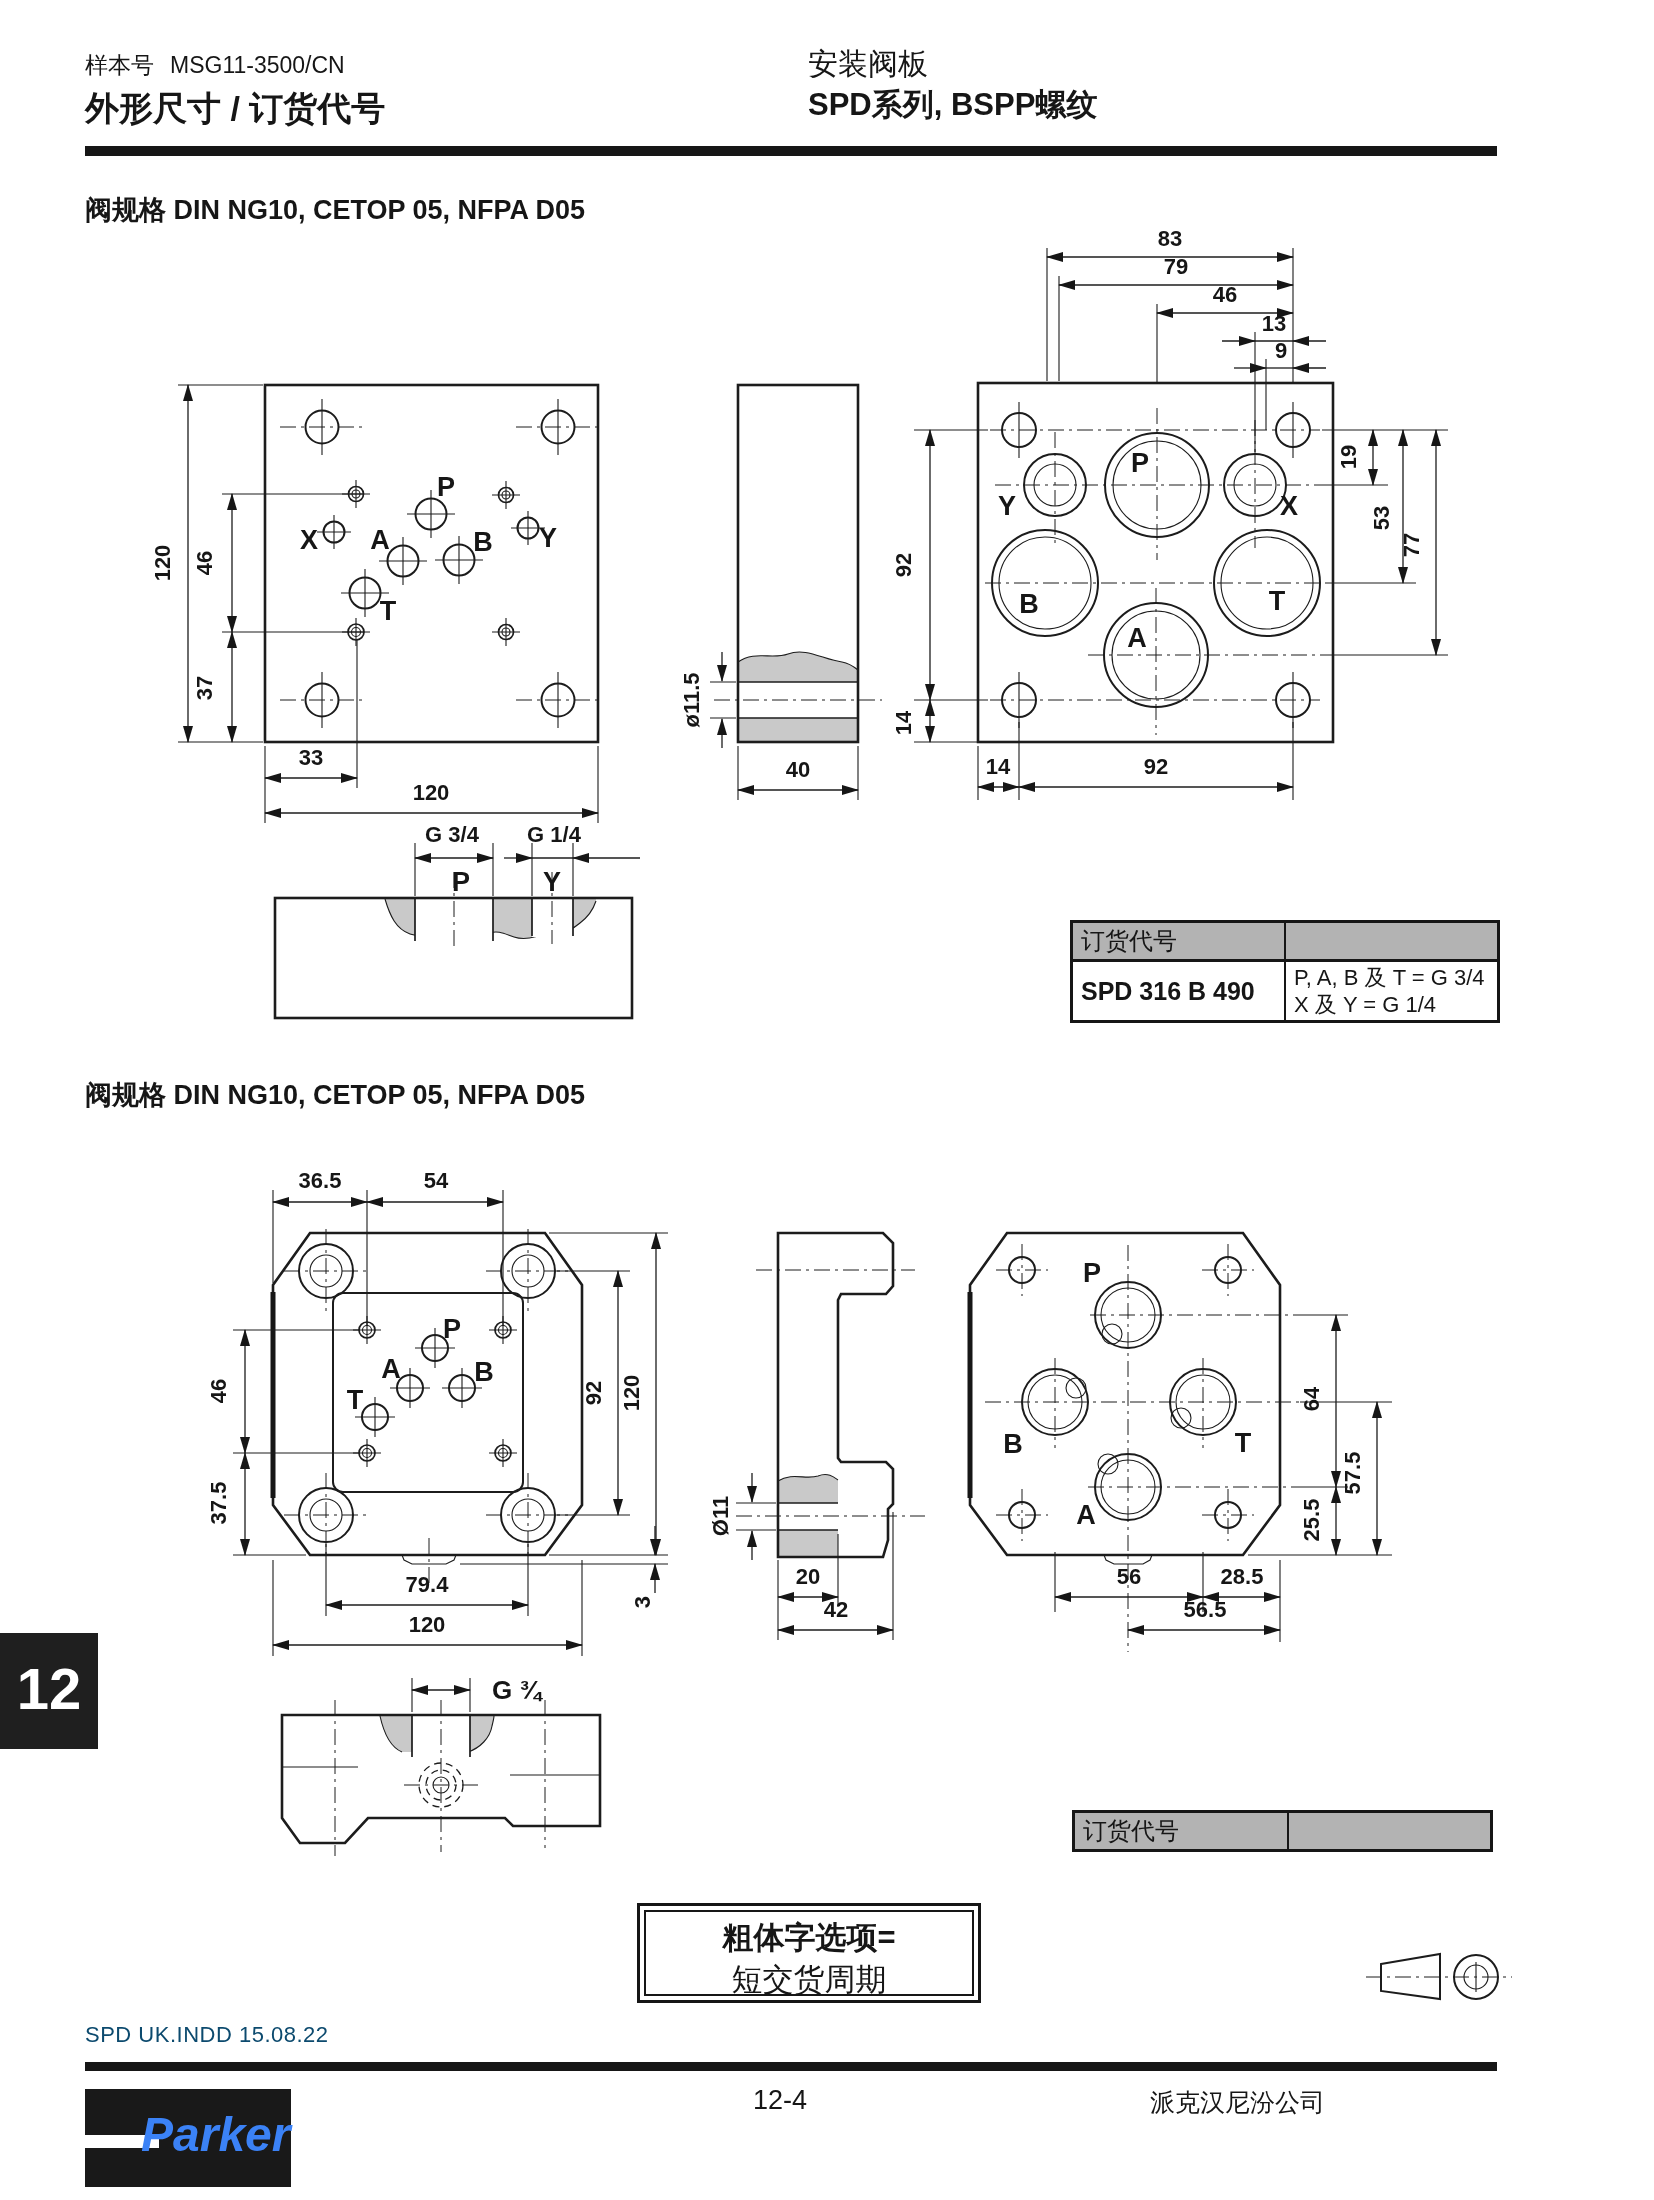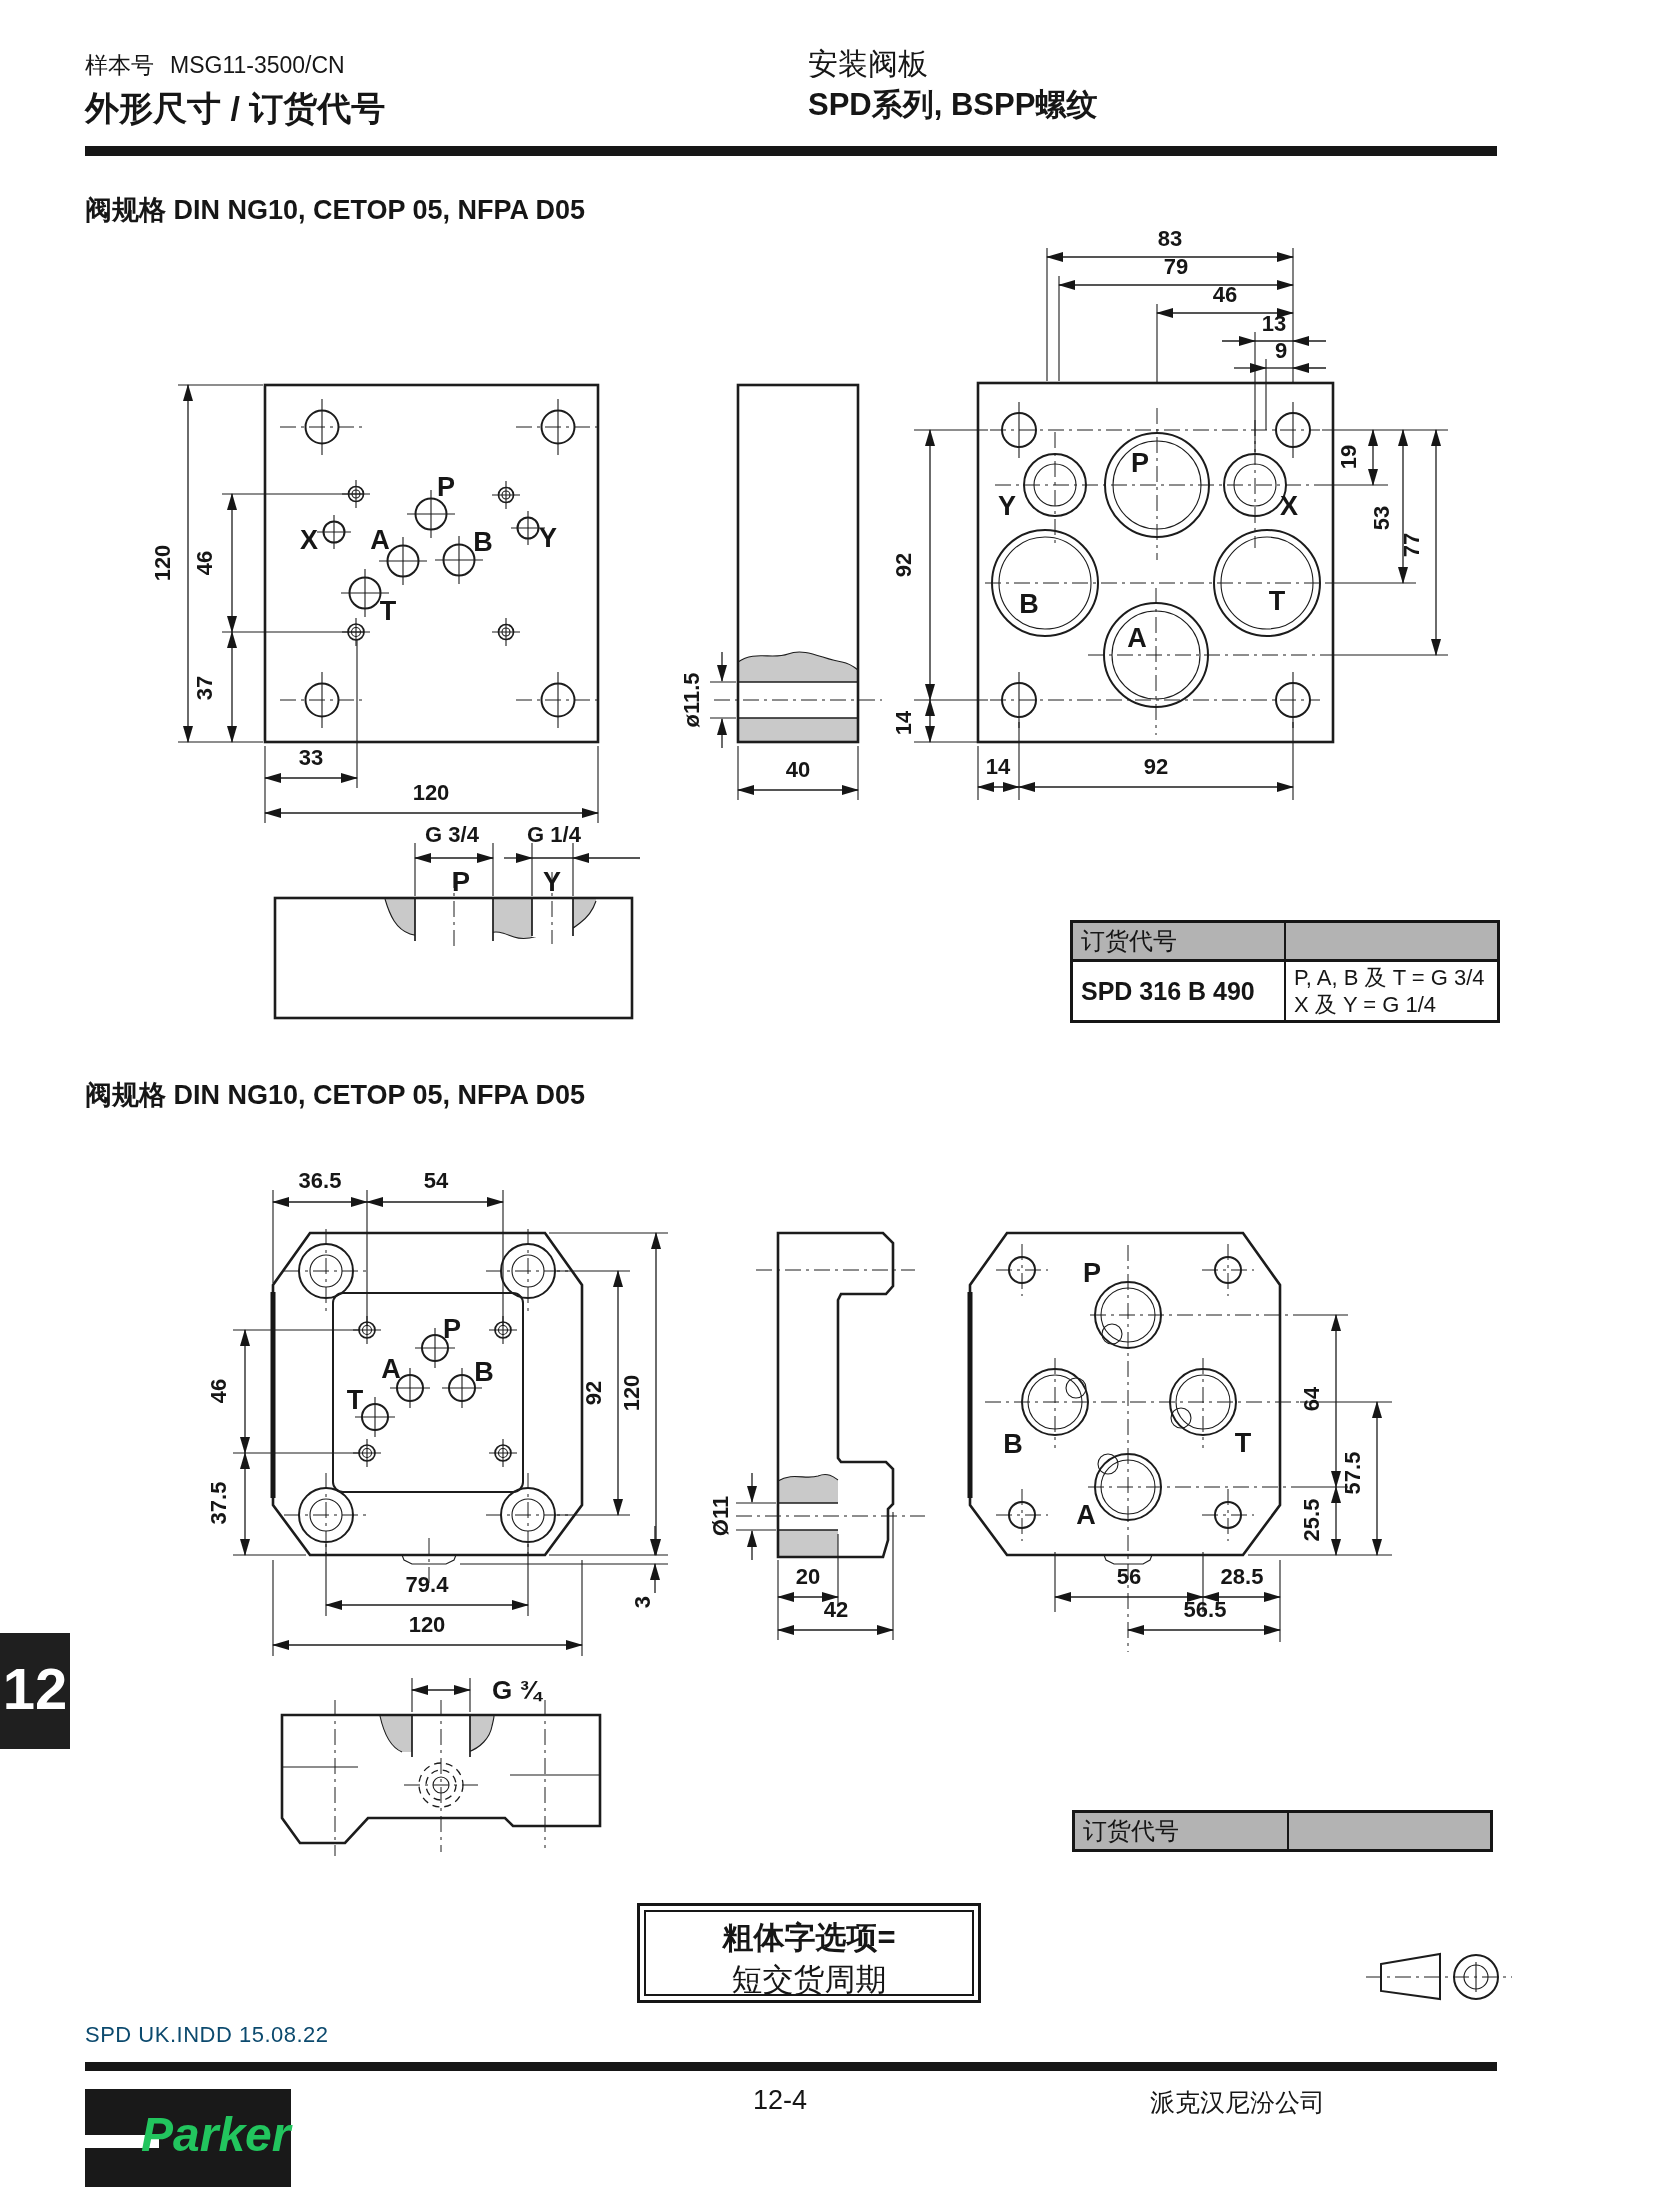--- a/index.html
+++ b/index.html
@@ -38,30 +38,30 @@
   .code{font-weight:bold;font-size:25px;}
   .hcell{font-weight:normal;font-size:24px;}
   .spec{font-size:22px;line-height:27px;}
   
   .note-outer{left:637px;top:1903px;width:338px;height:94px;border:3px solid #161616;}
   .note-inner{position:absolute;left:4px;top:4px;right:4px;bottom:4px;border:2px solid #161616;
               display:flex;flex-direction:column;align-items:center;justify-content:center;}
   .note-l1{font-size:31px;font-weight:bold;margin-top:12px;}
   .note-l2{font-size:31px;}
   
-  .ptab{left:0;top:1633px;width:70px;height:116px;background:#1f1f1f;color:#fff;
+  .ptab{left:0;top:1633px;width:98px;height:116px;background:#1f1f1f;color:#fff;
         font-size:58px;font-weight:bold;text-align:center;line-height:112px;}
   
   .file-info{left:85px;top:2022px;font-size:22px;letter-spacing:.5px;color:#0c4a6e;}
   .frule{left:85px;top:2062px;width:1412px;height:9px;background:#161616;}
   .pageno{left:700px;top:2085px;width:160px;text-align:center;font-size:27px;}
   .company{left:1150px;top:2086px;width:340px;text-align:left;font-size:25px;font-weight:normal;}
   .logo{left:85px;top:2089px;width:206px;height:98px;background:#191919;}
   .logo .stripe{position:absolute;left:0;top:46px;width:74px;height:13px;background:#fff;}
-  .logo .ltxt{position:absolute;left:56px;top:18px;color:#22c55e;font-size:48px;
+  .logo .ltxt{position:absolute;left:56px;top:18px;color:#3b82f6;font-size:48px;
               font-weight:bold;font-style:italic;}
 </style>
 </head>
 <body>
 
 <div id="page">
 
   <div class="abs doc-line">
     <span>样本号</span><span class="num">MSG11-3500/CN</span>
   </div>

